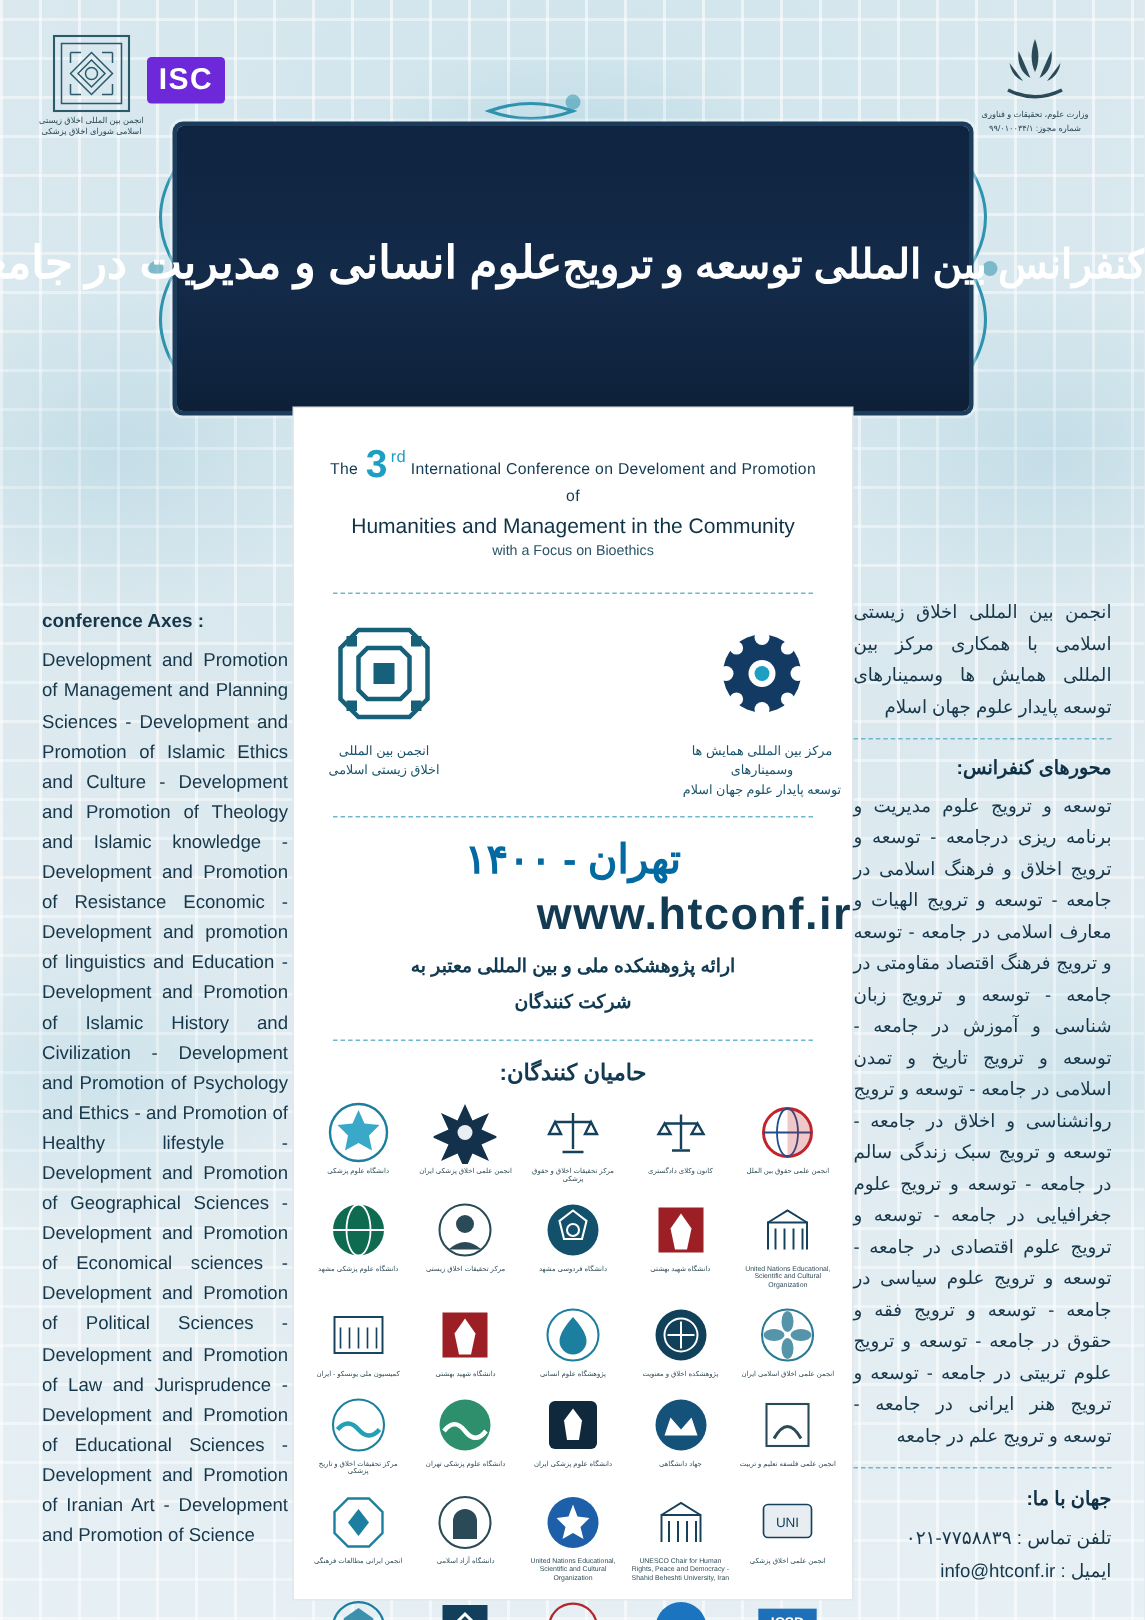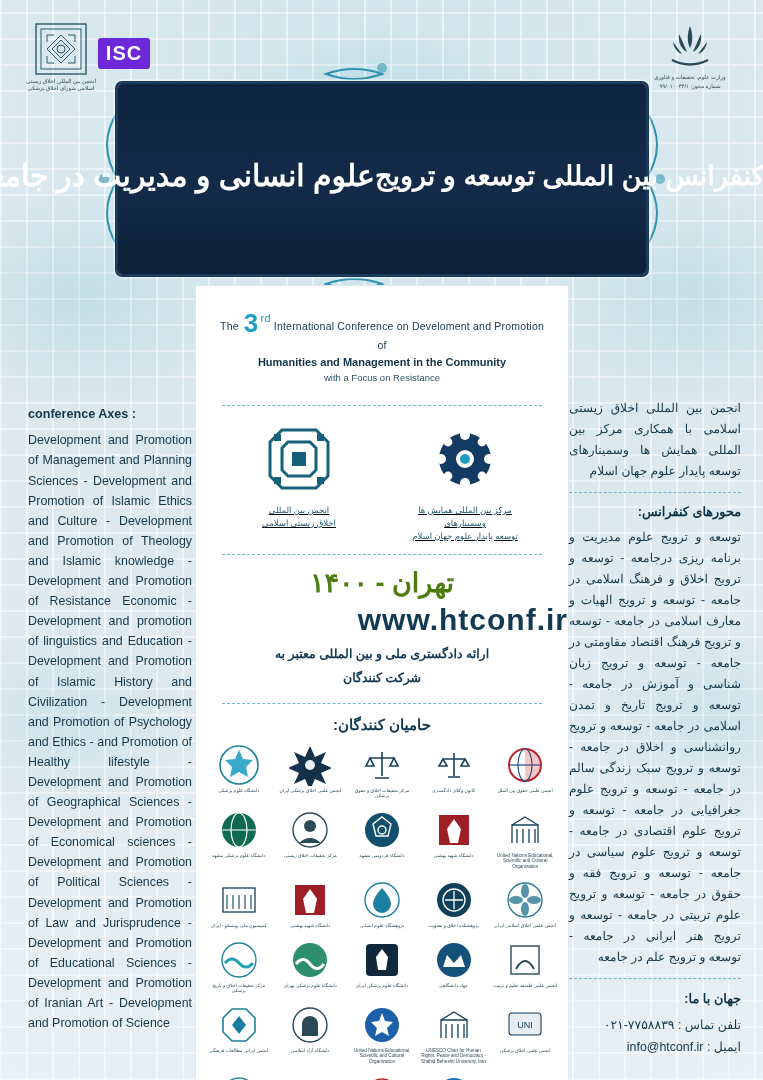--- a/index.html
+++ b/index.html
@@ -47,36 +47,36 @@
     box-shadow:0 0 0 3px #1c3c5c, 0 0 0 5px rgba(255,255,255,.35);
     display:flex;flex-direction:row;align-items:center;justify-content:center;
     direction:rtl;color:#fff;
   }
   .t-line1{font-size:27px;font-weight:bold;letter-spacing:0;margin-bottom:6px;white-space:nowrap;}
   .t-line1 .accent{color:#37c6de;}
   .t-line2{font-size:30px;font-weight:bold;color:#fff;margin-bottom:8px;white-space:nowrap;}
   .t-line3{font-size:18px;color:#37c6de;font-weight:bold;}
   
   .center-panel{
-    position:absolute;left:196px;top:286px;width:372px;height:794px;
+    position:absolute;left:196px;top:272px;width:372px;height:794px;
     background:#ffffff;
     box-shadow:0 0 0 1px #e2e8ea;
   }
   .en-head{padding:22px 18px 10px;text-align:center;color:#123a52;}
   .en-l1{font-size:10.5px;letter-spacing:.2px;}
   .en-l1 .big3{font-size:26px;font-weight:bold;color:#1d9fc4;vertical-align:-2px;margin:0 2px;}
   .en-l1 .rd{font-size:11px;vertical-align:8px;color:#1d9fc4;}
-  .en-l2{font-size:11px;font-weight:bold;margin-top:5px;color:#103347;}
+  .en-l2{font-size:14px;font-weight:normal;margin-top:5px;color:#103347;}
   .en-l3{font-size:9.5px;margin-top:4px;color:#2b5468;}
   .dashed{border:0;border-top:1px dashed #6fb7cf;margin:12px 26px;}
-  .org-logos{display:flex;justify-content:center;gap:46px;padding-top:4px;text-decoration:underline;}
+  .org-logos{display:flex;justify-content:space-between;gap:46px;padding-top:4px;}
   .org{width:120px;text-align:center;direction:rtl;}
   .org .cap{font-size:8.5px;color:#19536b;line-height:1.5;margin-top:8px;}
   .city-year{
-    text-align:center;color:#4d7c0f;font-size:27px;font-weight:bold;
+    text-align:center;color:#0369a1;font-size:27px;font-weight:bold;
     direction:rtl;margin-top:6px;
   }
   .site{
     text-align:right;color:#123a52;font-size:30px;font-weight:bold;
     letter-spacing:1px;margin-top:4px;
   }
   .cert{
     text-align:center;direction:rtl;font-size:12.5px;color:#123a52;
     line-height:1.9;margin-top:6px;font-weight:bold;
   }
@@ -178,21 +178,21 @@
 
 <div class="center-panel">
 
   <div class="en-head">
     <div class="en-l1">
       <span>The</span>
       <span class="big3">3</span><span class="rd">rd</span>
       <span>International Conference on Develoment and Promotion of</span>
     </div>
     <div class="en-l2">Humanities and Management in the Community</div>
-    <div class="en-l3">with a Focus on Resistance</div>
+    <div class="en-l3">with a Focus on Bioethics</div>
   </div>
 
   <hr class="dashed">
 
   <div class="org-logos">
     <div class="org">
       <svg class="ico" width="74" height="74" viewBox="0 0 74 74">
         <g fill="none" stroke="#17607a" stroke-width="3">
           <path d="M8 20 L20 8 L54 8 L66 20 L66 54 L54 66 L20 66 L8 54 Z"></path>
           <path d="M20 26 L26 20 L48 20 L54 26 L54 48 L48 54 L26 54 L20 48 Z"></path>
@@ -227,21 +227,21 @@
       </svg>
       <div class="cap">مرکز بین المللی همایش ها وسمینارهای<br>توسعه پایدار علوم جهان اسلام</div>
     </div>
   </div>
 
   <hr class="dashed">
 
   <div class="city-year">تهران - ۱۴۰۰</div>
   <div class="site">www.htconf.ir</div>
   <div class="cert">
-    <span>ارائه دادگستری ملی و بین المللی معتبر به</span><br>
+    <span>ارائه پژوهشکده ملی و بین المللی معتبر به</span><br>
     <span>شرکت کنندگان</span>
   </div>
 
   <hr class="dashed">
 
   <div class="sponsor-title">حامیان کنندگان:</div>
 
   <div class="grid">
 
     <div class="cell">

